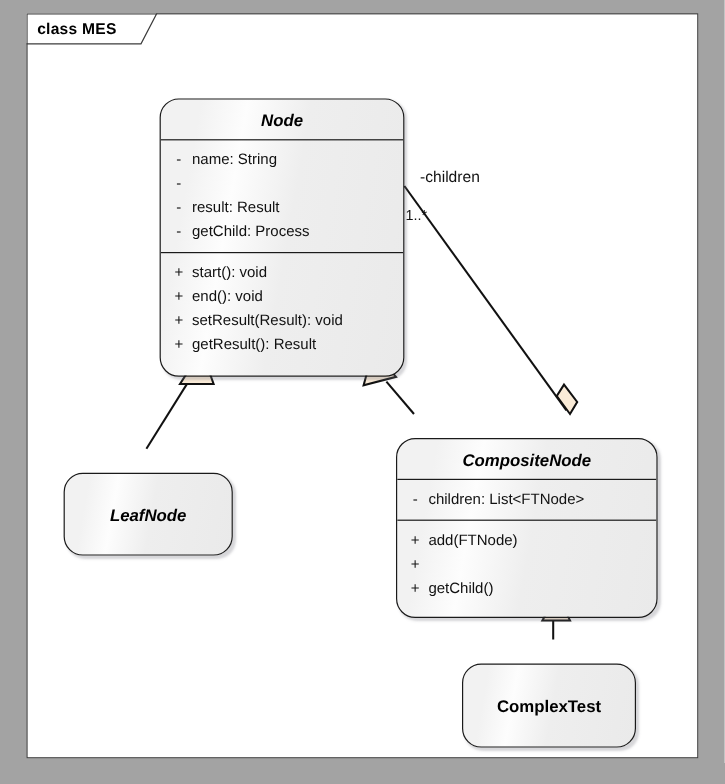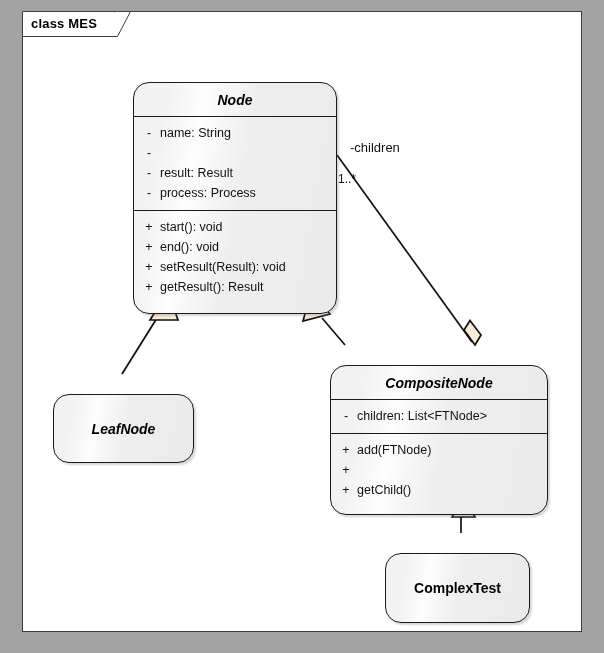--- a/index.html
+++ b/index.html
@@ -197,21 +197,21 @@
       </div>
       <div class="uml-row">
         <span class="uml-vis">-</span>
       </div>
       <div class="uml-row">
         <span class="uml-vis">-</span>
         <span class="uml-sig">result: Result</span>
       </div>
       <div class="uml-row">
         <span class="uml-vis">-</span>
-        <span class="uml-sig">process: Process</span>
+        <span class="uml-sig">getChild: Process</span>
       </div>
     </div>
     <div class="uml-divider"></div>
     <div class="uml-compartment">
       <div class="uml-row">
         <span class="uml-vis">+</span>
         <span class="uml-sig">start(): void</span>
       </div>
       <div class="uml-row">
         <span class="uml-vis">+</span>

